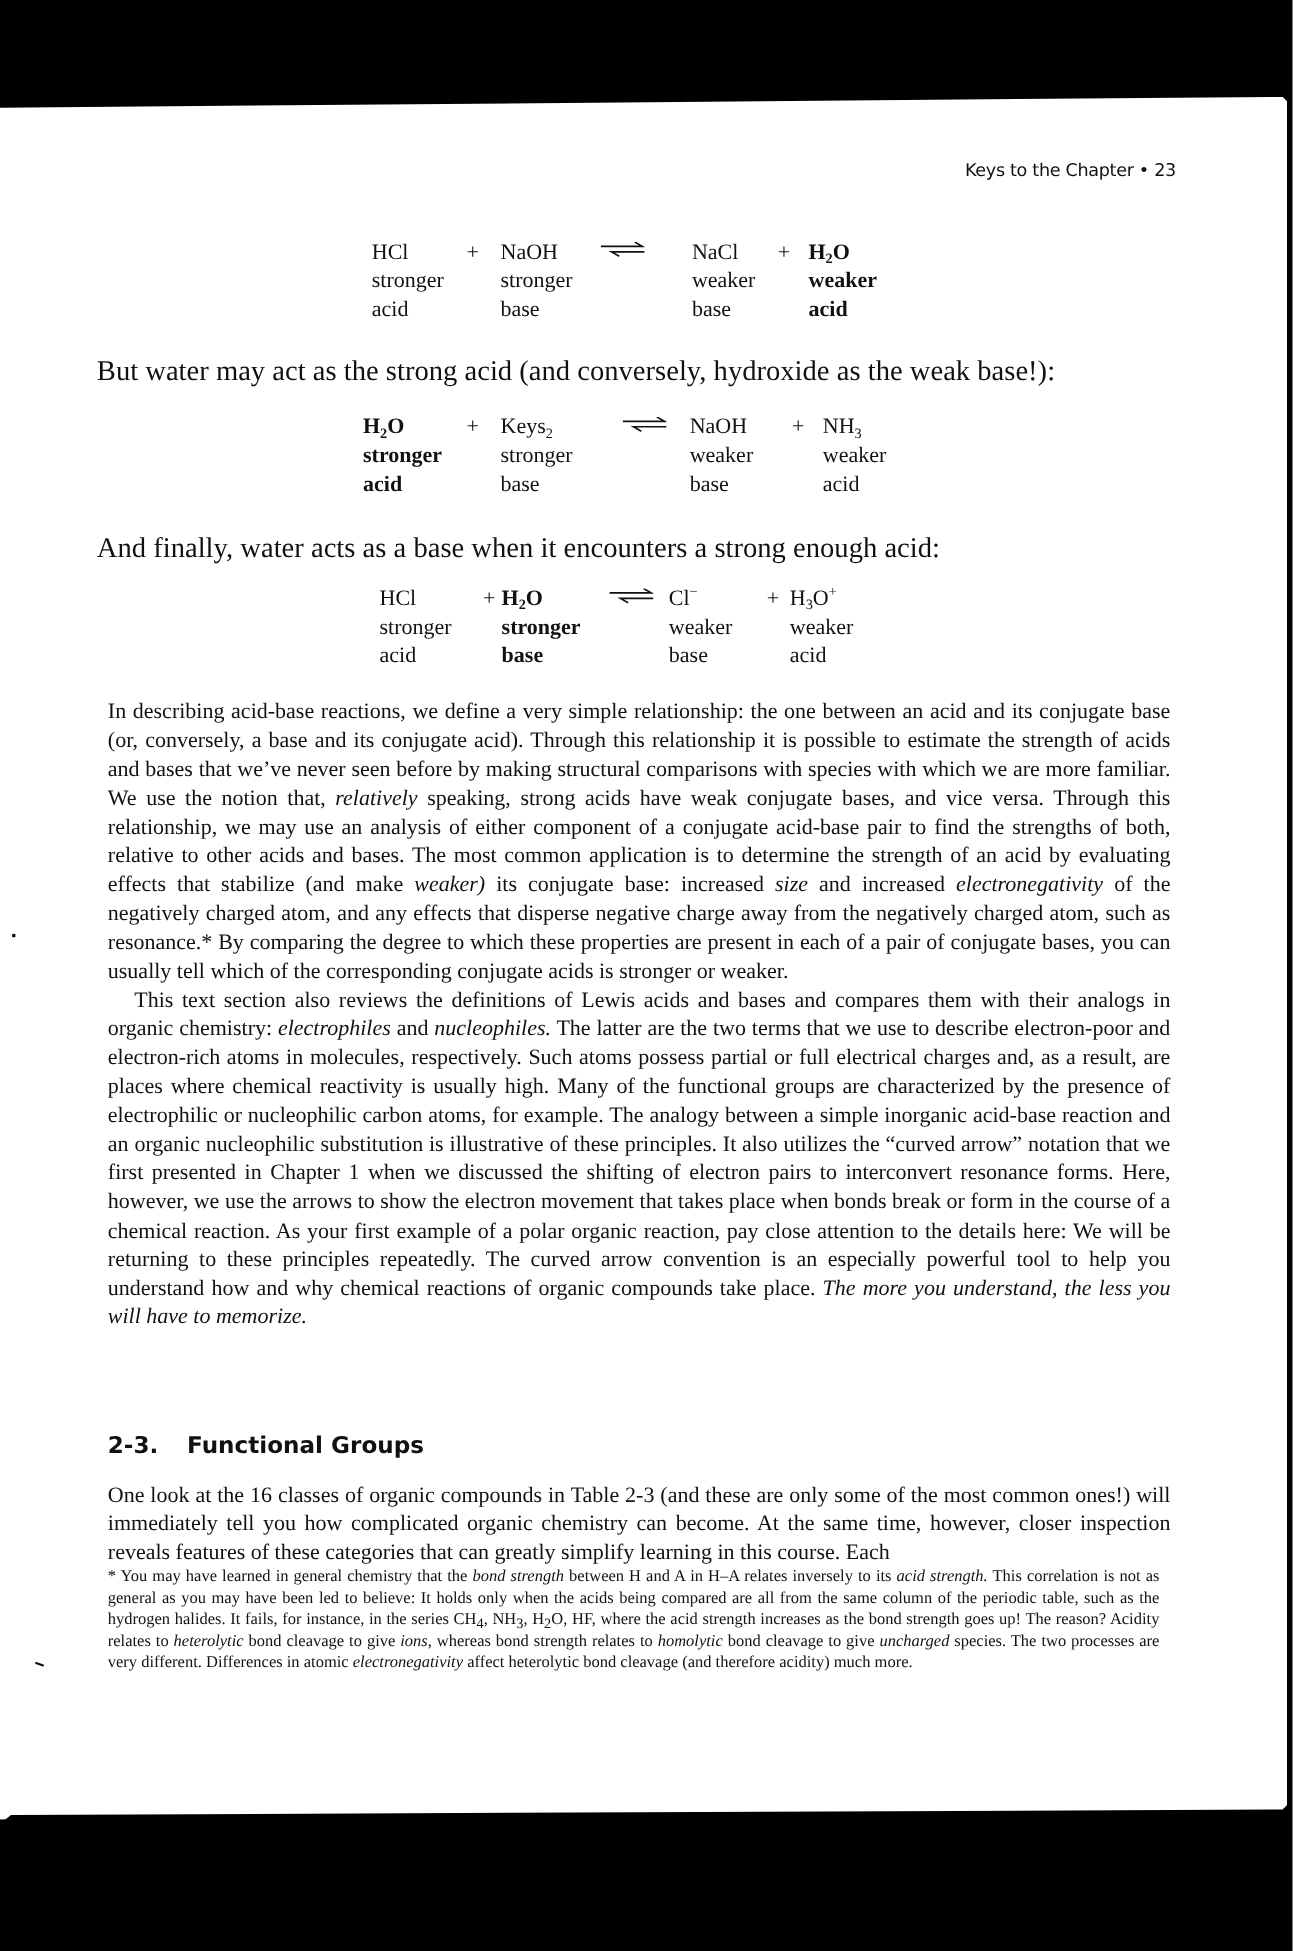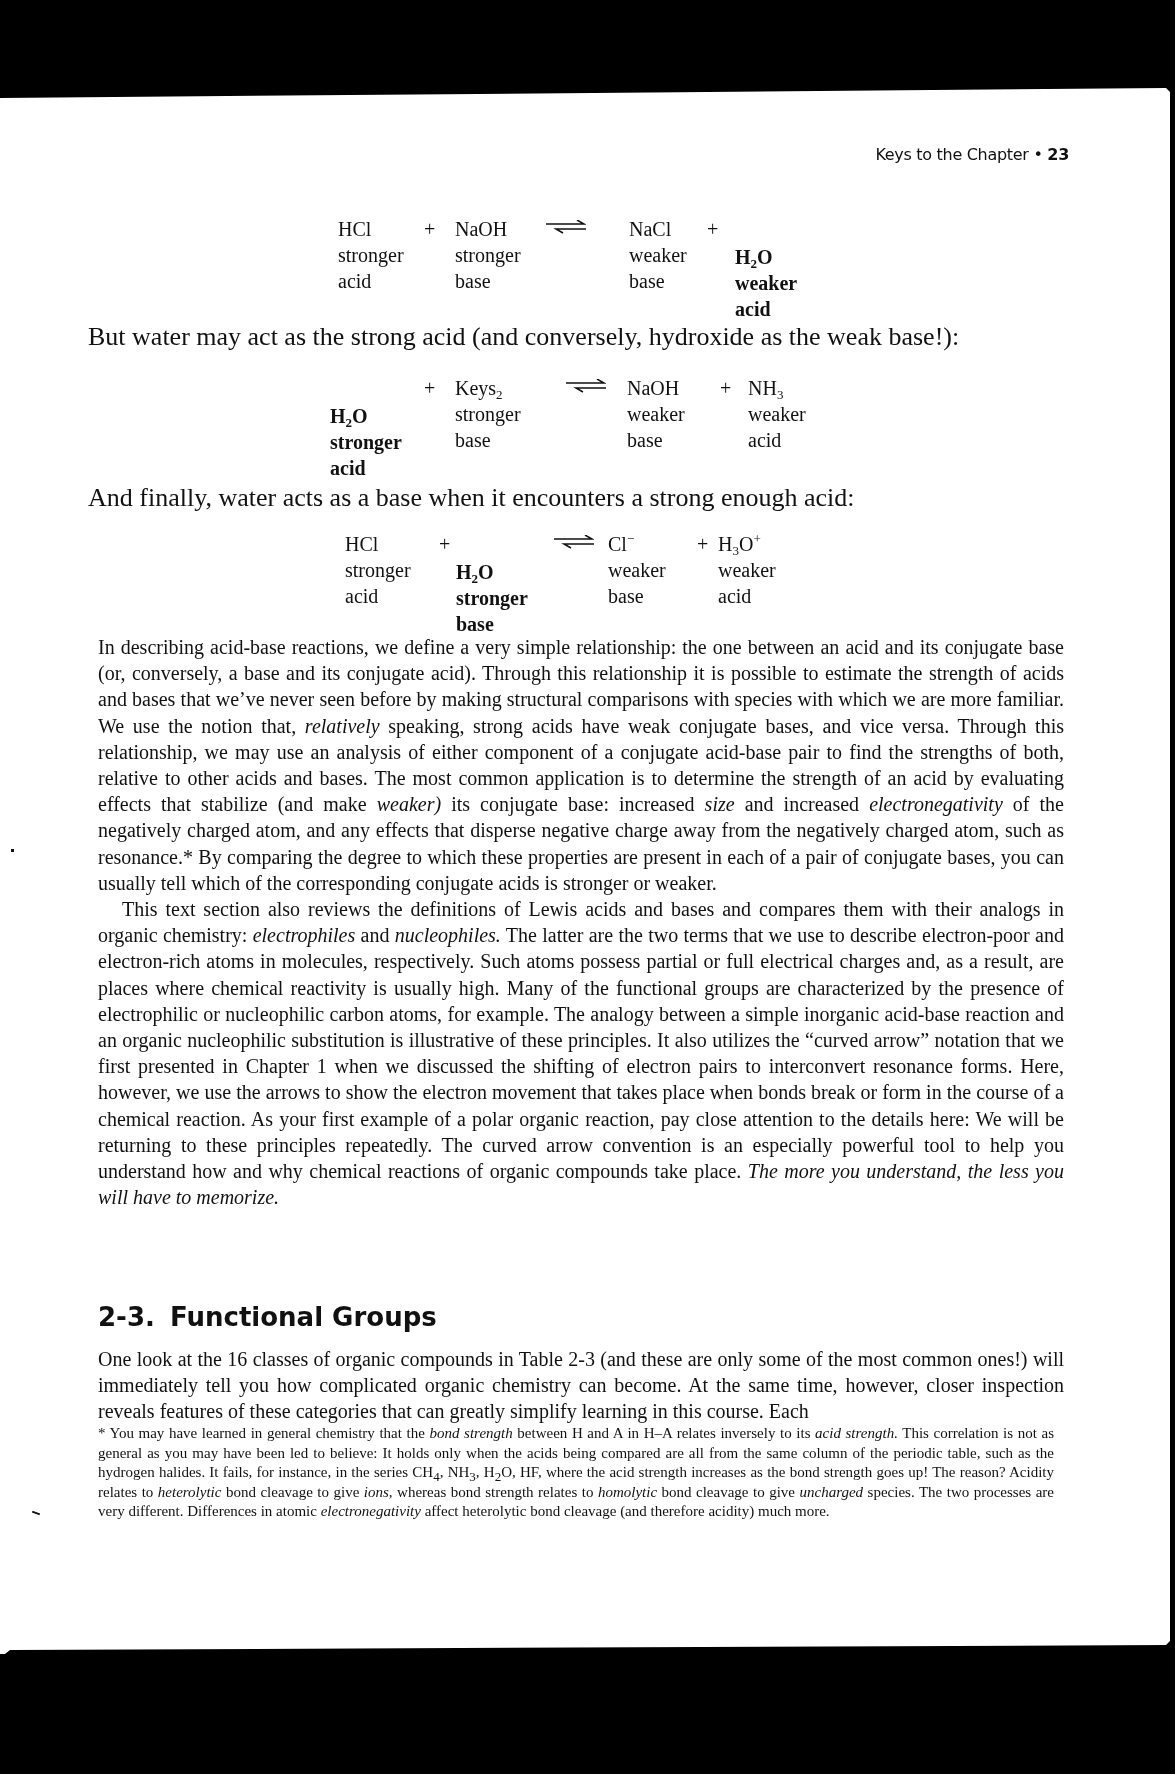--- a/index.html
+++ b/index.html
@@ -11,41 +11,41 @@
   }
   .page {
     position:absolute; left:0; top:88px; width:1170px; height:1566px;
     background:#fff;
     clip-path: polygon(0 10px, 1166px 0, 1170px 4px, 1170px 1553px, 1166px 1557px, 10px 1562px, 0 1570px);
   }
   .running-head {
     position:absolute; top:145px; right:106px;
     font-family:"DejaVu Sans", sans-serif; font-size:16px; letter-spacing:-0.3px;
   }
-  .running-head b { font-weight:bold;text-align:right; }
+  .running-head b { font-weight:normal;text-align:right; }
   .eq {
     position:absolute; font-size:20px; line-height:26px;
   }
   .eq .col { position:absolute; white-space:nowrap; }
   .eq .col div { height:26px; }
   .eq .op { position:absolute; top:0; font-size:20px; }
   .eq .arrow { position:absolute; top:4px; width:40px; height:14px; }
-  .bold { font-weight:bold;margin-top:28px; }
+  .bold { font-weight:bold; }
   sub { font-size:13px; vertical-align:-4px; line-height:0; }
   sup { font-size:13px; vertical-align:8px; line-height:0; }
   .para {
     position:absolute; left:98px; width:966px;
     font-size:20px; line-height:26.2px; text-align:justify;
   }
   .para p { margin:0; }
   .indent { text-indent:24px; }
   .intro { position:absolute; left:88px; font-size:26px; white-space:nowrap; }
   .section-head {
     position:absolute; left:98px; top:1302px;
-    font-family:"DejaVu Sans", sans-serif; font-weight:bold; font-size:26px;
+    font-family:"DejaVu Sans", sans-serif; font-weight:bold; font-size:21px;
   }
   .section-head .num { display:inline-block; width:72px; }
   .footnote {
     position:absolute; left:98px; top:1424px; width:956px;
     font-size:15px; line-height:19.5px; text-align:justify;
   }
   .mark { position:absolute; background:#111; }
 </style>
 </head>
 <body>

